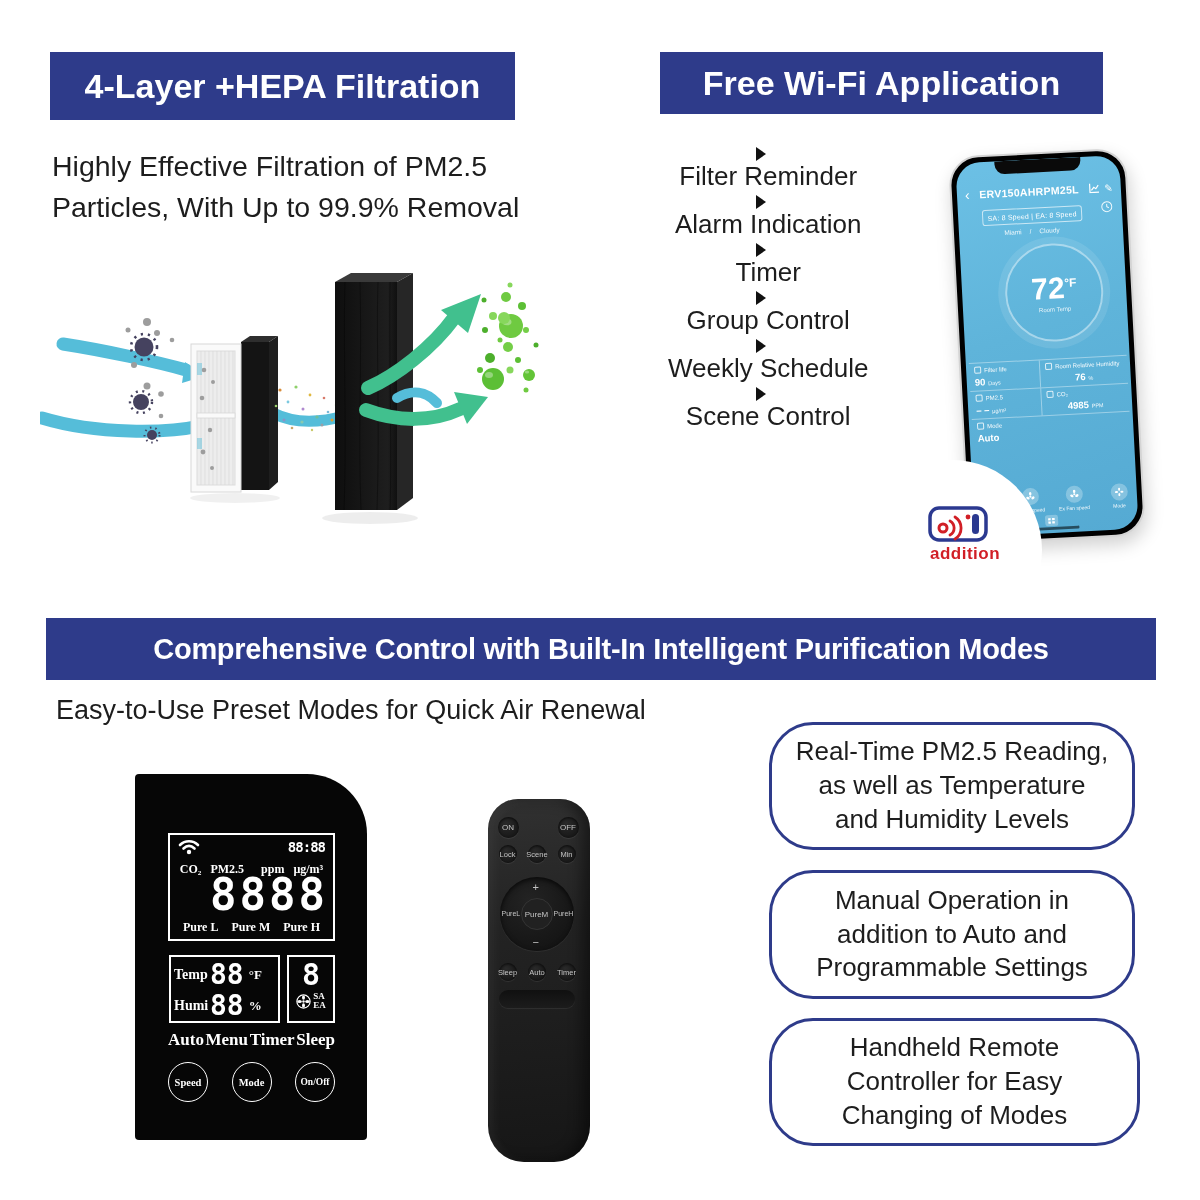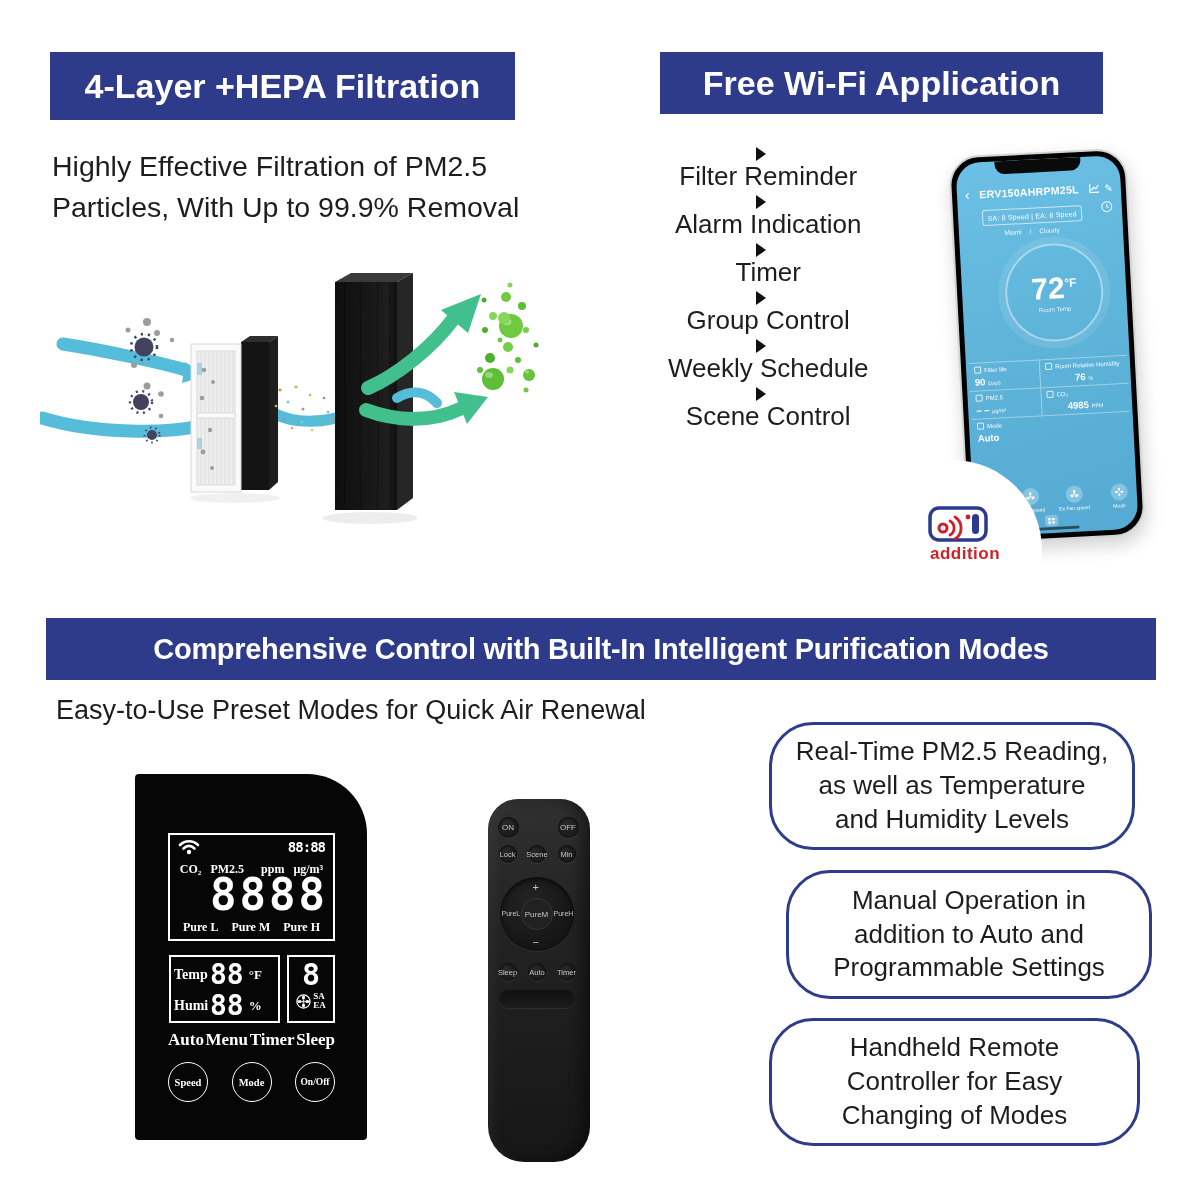--- a/index.html
+++ b/index.html
@@ -13,21 +13,21 @@
   #banner-control{left:46px;top:618px;width:1110px;height:62px;font-size:29px;letter-spacing:-0.3px;}
   #desc-filtration{left:52px;top:146px;font-size:28.5px;line-height:1.45;white-space:pre-line;}
   #subtitle-control{left:56px;top:695px;font-size:27px;}
   
   #features{left:668px;top:147px;list-style:none;margin:0;padding:0;}
   #features li{display:flex;align-items:center;height:48px;font-size:26px;flex-direction:column;}
   .tri{width:0;height:0;border-left:10px solid #111;border-top:7px solid transparent;border-bottom:7px solid transparent;margin-right:14px;flex:0 0 auto;}
   
   .callout{position:absolute;left:769px;width:360px;border:3px solid #2e3b8a;border-radius:44px;background:#fff;display:flex;align-items:center;justify-content:center;text-align:center;font-size:26px;line-height:1.3;white-space:pre-line;}
   #callout-0{top:722px;height:122px;}
-  #callout-1{top:870px;height:123px;margin-left:17px;}
+  #callout-1{top:870px;height:123px;}
   #callout-2{top:1018px;height:122px;width:365px;}
   
   #panel{left:135px;top:774px;width:232px;height:366px;background:#060606;border-radius:4px 60px 4px 4px;color:#fff;}
   .lcd{position:absolute;border:2px solid #fff;box-sizing:border-box;}
   .seg{font-family:"DejaVu Sans Mono",monospace;font-weight:bold;}
   .srf{font-family:"Liberation Serif",serif;font-weight:bold;}
   #lcd-main{left:33px;top:59px;width:167px;height:108px;}
   .lcd-head{position:absolute;top:4px;left:8px;right:8px;display:flex;justify-content:space-between;align-items:center;}
   #lcd-time{font-size:14px;letter-spacing:-1px;}
   .gas-row{position:absolute;top:27px;left:0;right:0;display:flex;justify-content:center;gap:9px;font-size:12px;}

